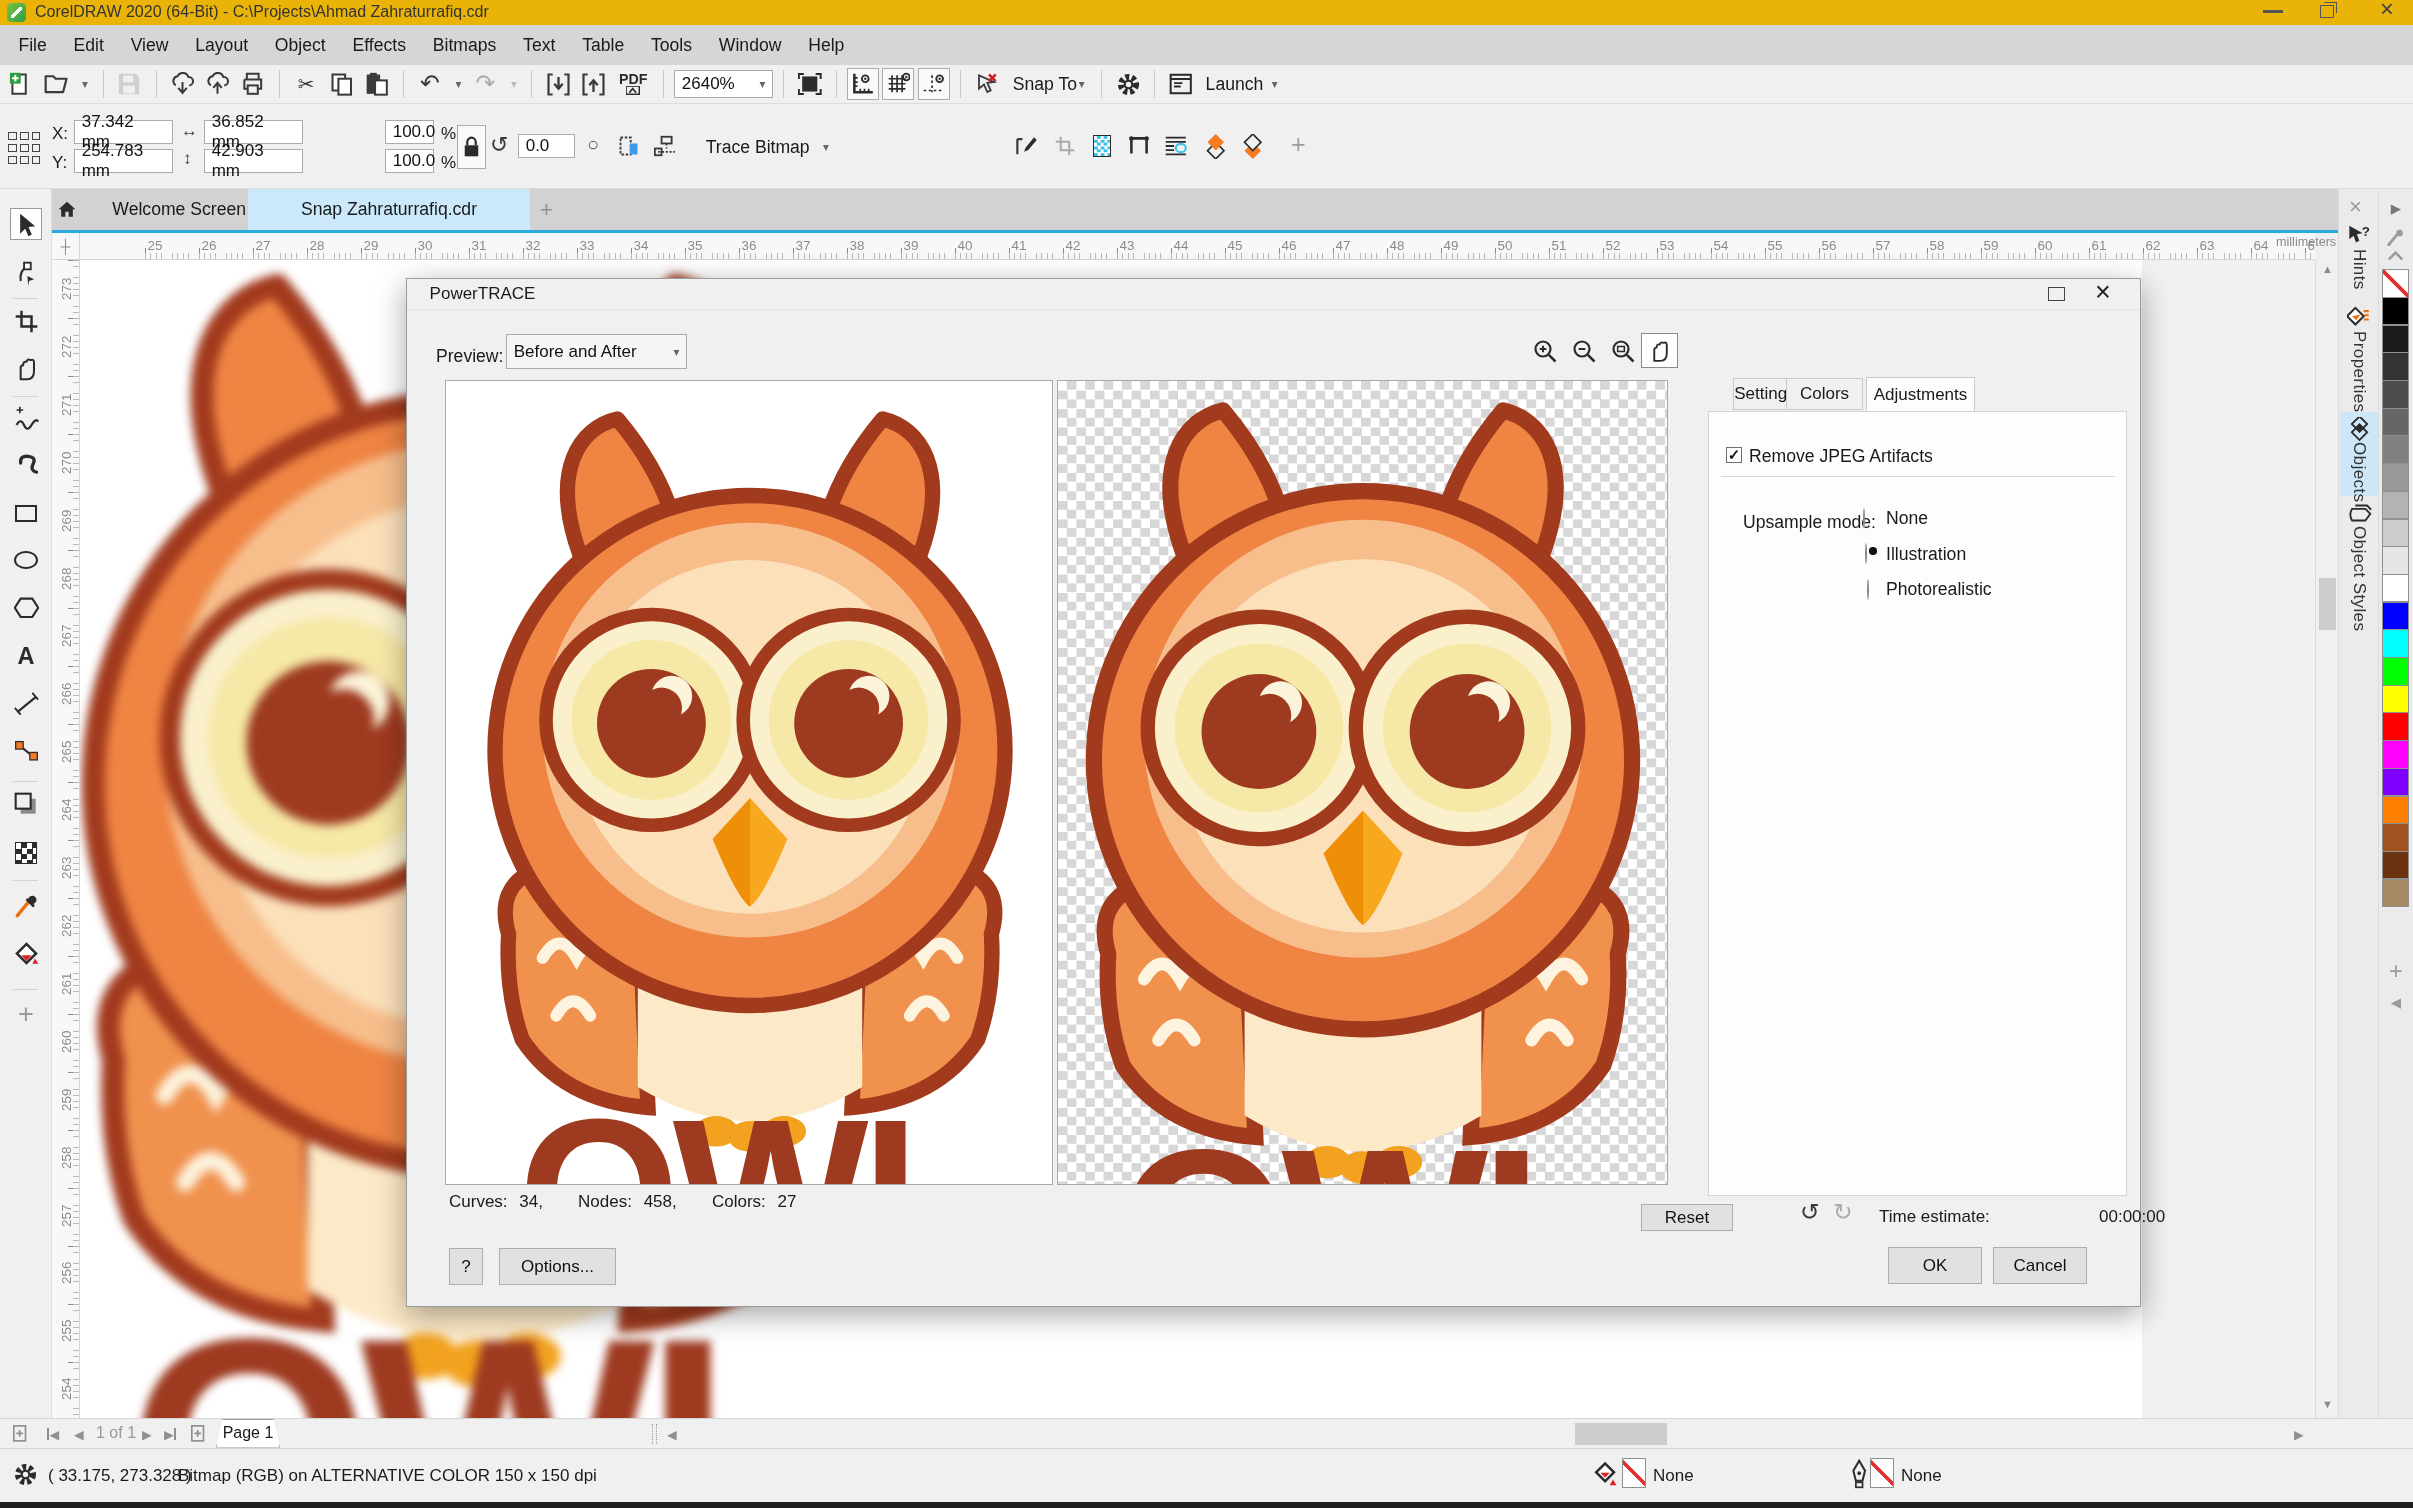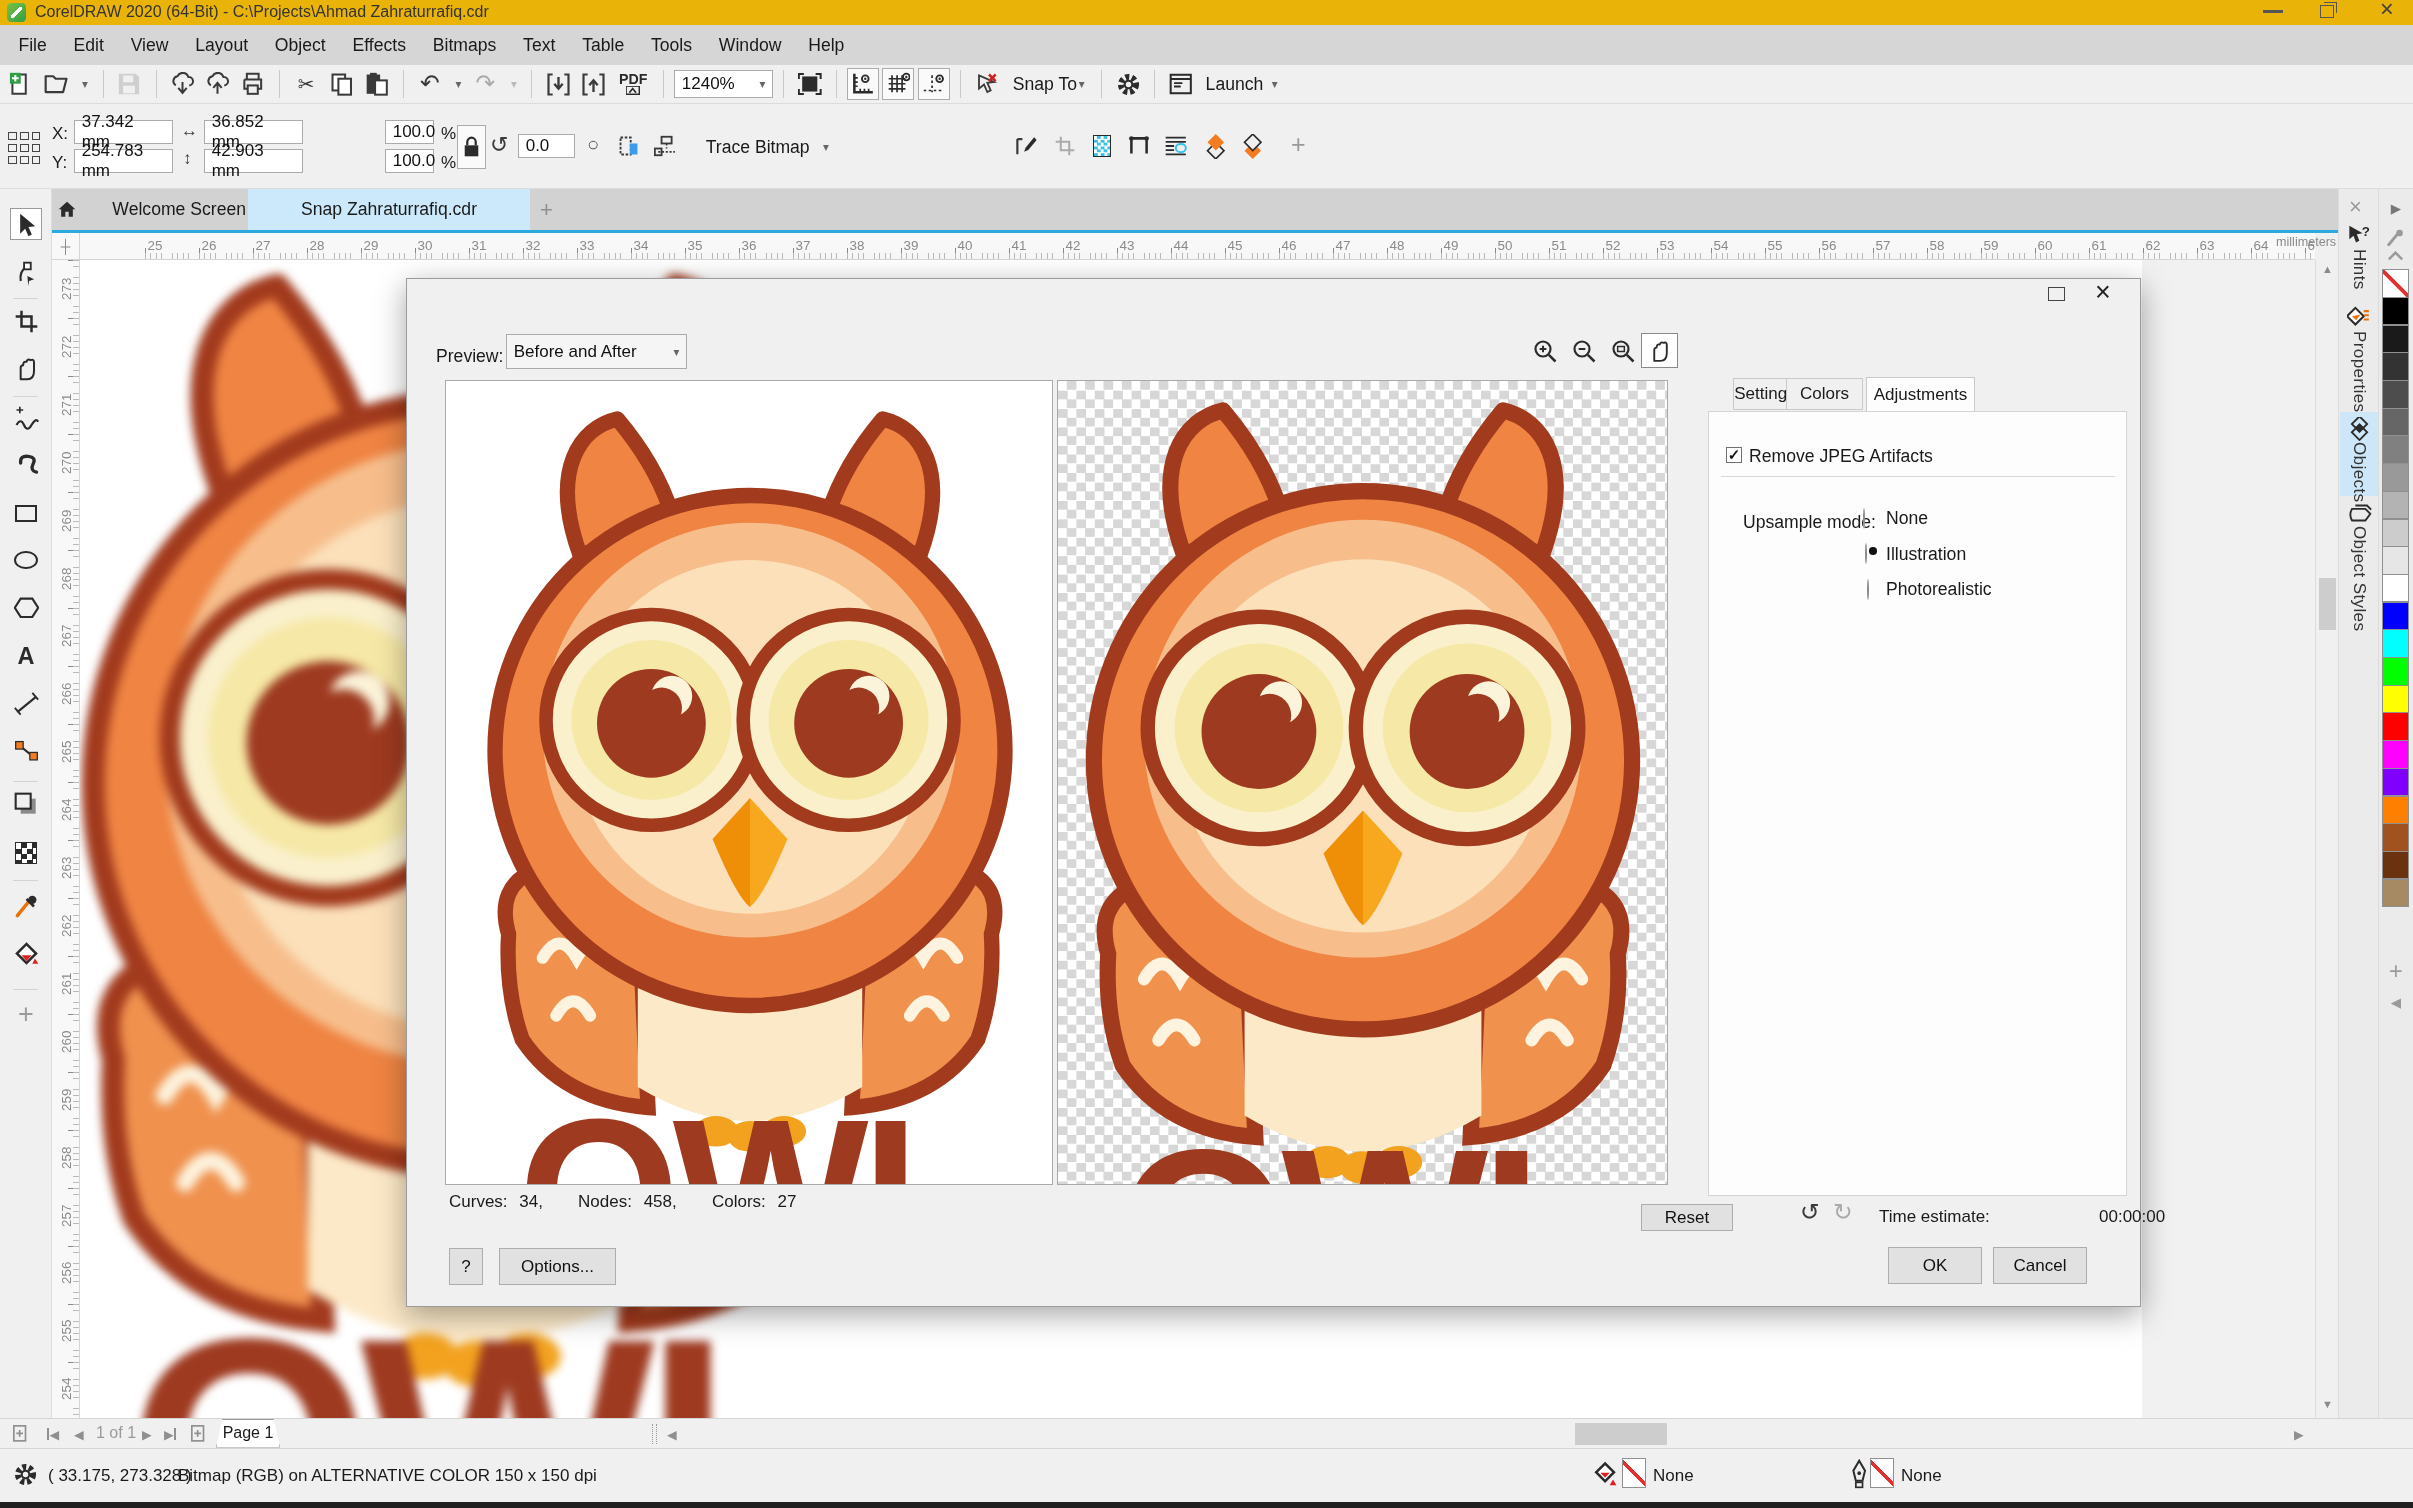--- a/index.html
+++ b/index.html
@@ -185,21 +185,21 @@
       </span>
     <span class="tb" style="width:40px;font-weight:bold;font-size:14.2px;color:#2b2b2b;flex-direction:column;line-height:.9">
         <span>PDF</span>
         <svg width="13.4" height="8.4" viewBox="0 0 16 10">
           <rect x="0" y="0" width="16" height="10" fill="none" stroke="#2b2b2b" stroke-width="2"></rect>
           <path d="M4 8 l4 -5 4 5" fill="none" stroke="#2b2b2b" stroke-width="2"></path>
         </svg>
       </span>
     <span class="sepv"></span>
     <span class="field" style="width:99px;height:28.5px;justify-content:space-between">
-        <span>1240%</span>
+        <span>2640%</span>
         <span class="drop">▾</span>
       </span>
     <span class="sepv"></span>
     <span class="tb">
         <svg width="23.5" height="22" viewBox="0 0 28 26">
           <rect x="5" y="4" width="18" height="18" fill="#2b2b2b"></rect>
           <path d="M1 7 V1 h6 M21 1 h6 v6 M27 19 v6 h-6 M7 25 H1 v-6" fill="none" stroke="#2b2b2b" stroke-width="2.4"></path>
         </svg>
       </span>
     <span class="sepv"></span>
@@ -580,20 +580,23 @@
         <div class="swatch" style="background: rgb(255, 127, 0);"></div>
         <div class="swatch" style="background: rgb(160, 82, 31);"></div>
         <div class="swatch" style="background: rgb(107, 50, 16);"></div>
         <div class="swatch" style="background: rgb(166, 138, 100);"></div>
       </div>
     <span class="abs gly" style="left:10px;top:771px;color:#9a9a9a;font-size:23.5px">+</span>
     <span class="abs" style="left:11.7px;top:806px;color:#9a9a9a;font-size:13.4px">◀</span>
   </div>
 
   <div class="abs" style="left:406px;top:278px;width:1735px;height:1029px;background:#F0F0F0;border:0.8px solid #9B9B9B;box-shadow:0 8.4px 28.5px rgba(0,0,0,.35);z-index:50">
+    <div class="abs flex" style="left:0;top:0;width:100%;height:31px;border-bottom:0.8px solid #E2E2E2">
+      <span style="margin-left:22.6px;font-size:17px">PowerTRACE</span>
+    </div>
     <span class="abs" style="left:1641px;top:7.5px;width:17px;height:14.2px;border:1.7px solid #444"></span>
     <span class="abs gly" style="left:1688px;top:0px;font-size:27px;color:#222">×</span>
 
     <span class="abs" style="left:29px;top:67px;font-size:17.6px">Preview:</span>
     <span class="field abs" style="left:99px;top:55px;width:181px;height:35px;justify-content:space-between;background:#F5F5F5">
       <span>Before and After</span>
         <span class="drop">▾</span>
     </span>
     <span class="abs zbtn" style="left:1120px;top:55px">
         <svg width="25" height="25" viewBox="0 0 30 30">

